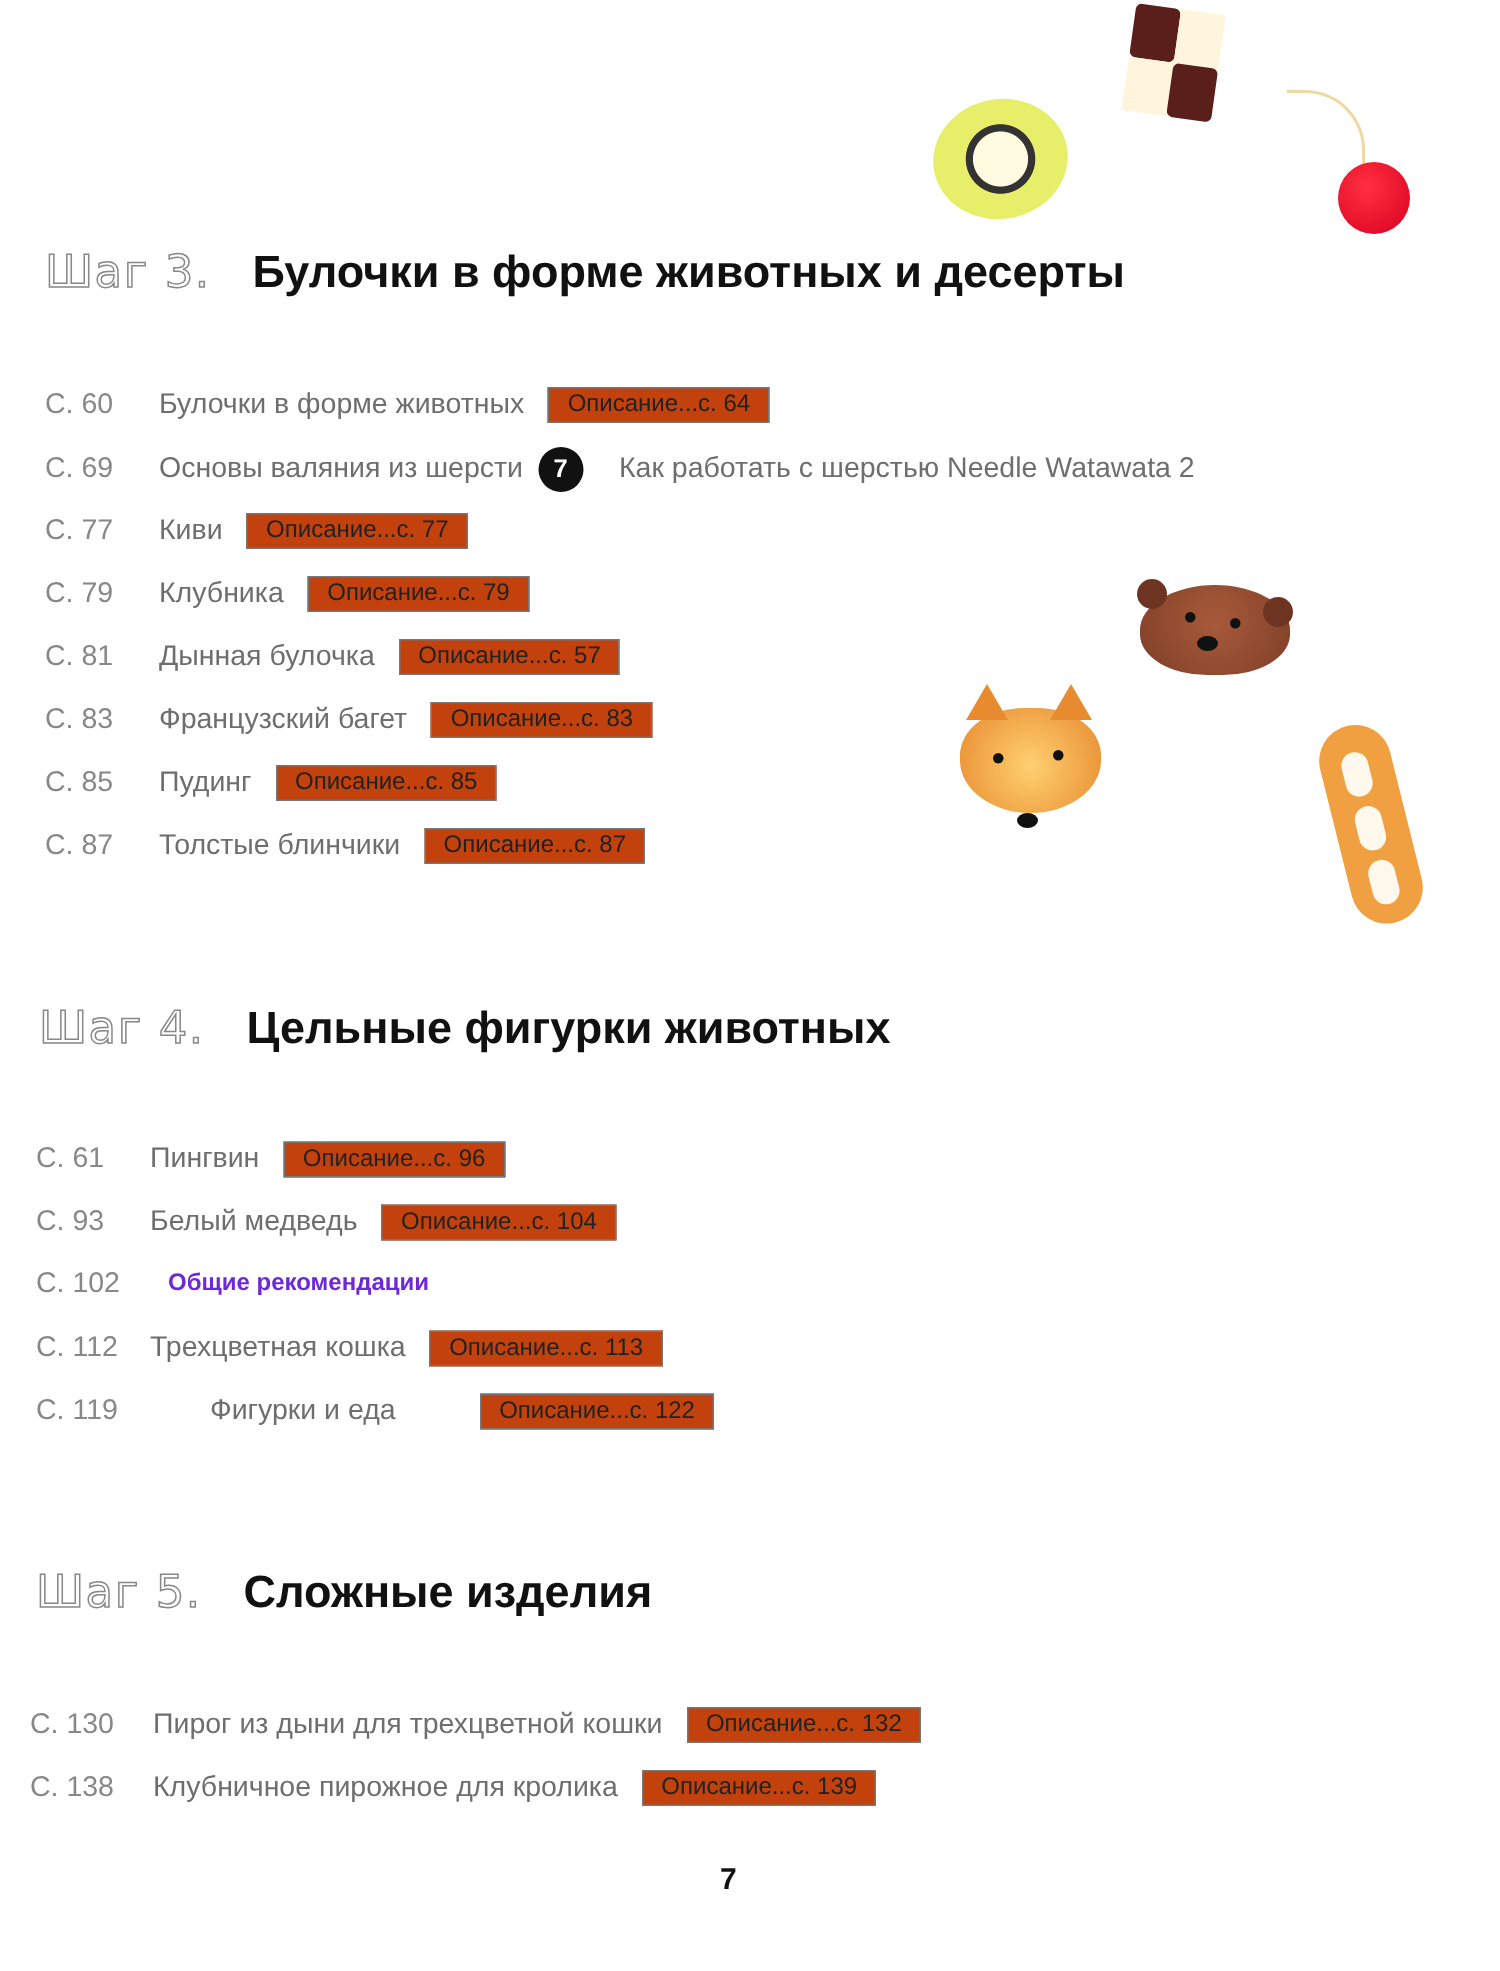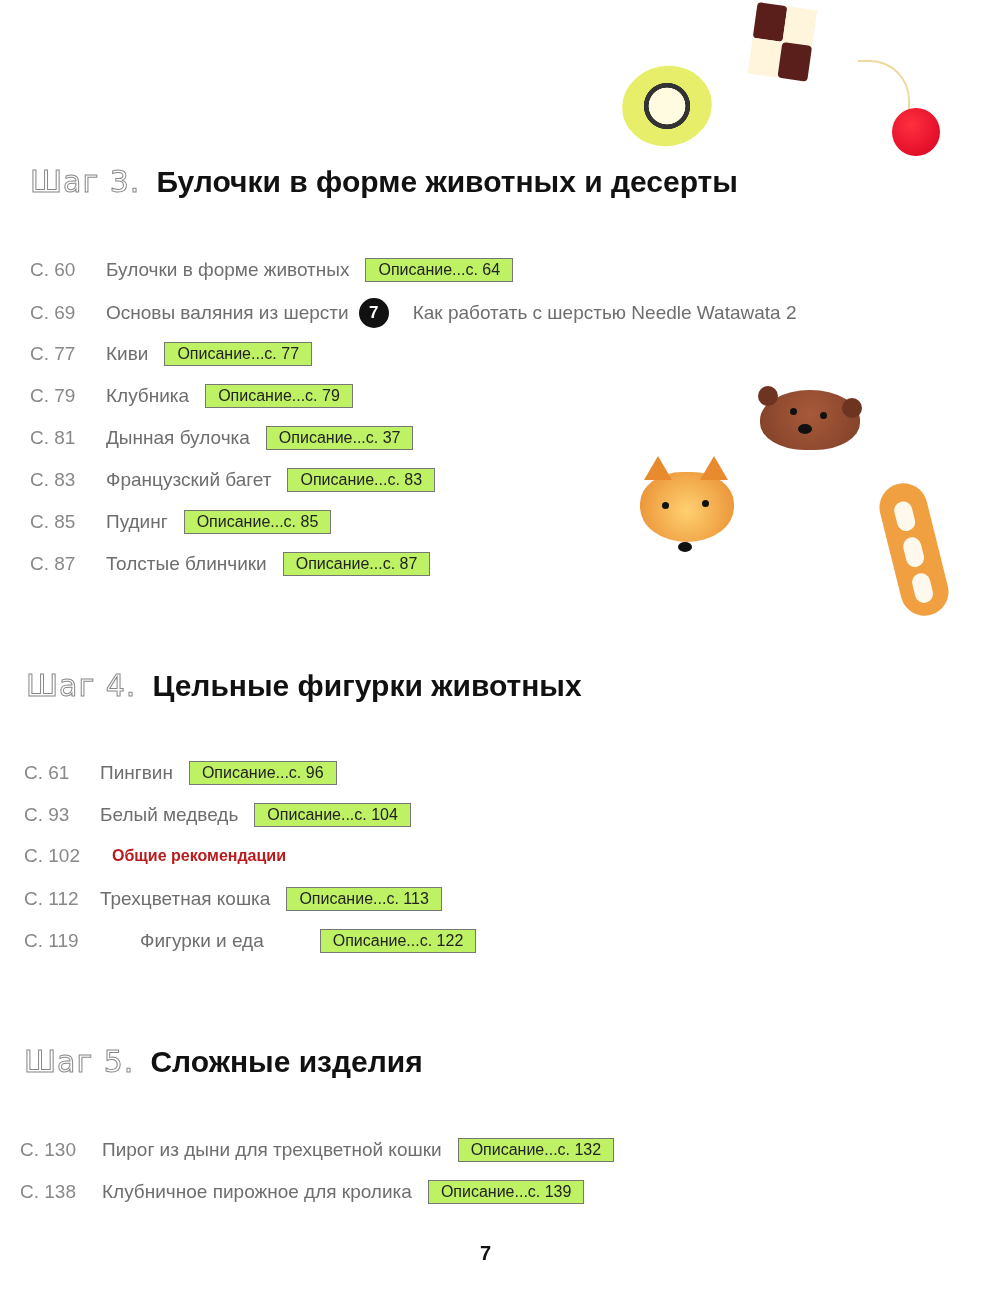--- a/index.html
+++ b/index.html
@@ -1,27 +1,27 @@
 <!DOCTYPE html>
 <html><head>
 <meta charset="utf-8">
 <style>
   html, body { margin:0; padding:0; background:#ffffff; }
   body { width:1000px; height:1314px; position:relative; overflow:hidden;
          font-family:"Liberation Sans", sans-serif; color:#222; }
   .abs { position:absolute; }
   .step-heading { position:absolute; left:30px; font-size:30px; white-space:nowrap; }
-  .step-prefix { color:#fff; -webkit-text-stroke:1px #888; font-weight:normal; letter-spacing:1px; margin-right:16px; font-family:"DejaVu Sans", sans-serif; }
+  .step-prefix { color:#fff; -webkit-text-stroke:1px #888; font-weight:normal; letter-spacing:1px; margin-right:28px; font-family:"DejaVu Sans", sans-serif; }
   .step-title { color:#111; font-weight:bold; }
   .row { position:absolute; display:flex; align-items:center; white-space:nowrap; font-size:19px; color:#777; }
   .page-ref { display:inline-block; width:76px; color:#888; font-weight:300; }
   .item-title { color:#6e6e6e; margin-right:16px; }
-  .desc-box { border:1.5px solid #777; padding:1px 12px; font-size:16px; color:#222; line-height:20px; background:#bef264; }
+  .desc-box { border:1.5px solid #777; padding:1px 12px; font-size:16px; color:#222; line-height:20px; background:#c2410c; }
   .badge { display:inline-flex; width:30px; height:30px; border-radius:50%; background:#111; color:#fff; font-weight:bold; font-size:17px; align-items:center; justify-content:center; margin-right:24px; margin-left:-6px; }
-  .bold-inline { color:#b91c1c; font-size:16px; font-weight:bold; margin-right:36px; }
+  .bold-inline { color:#6d28d9; font-size:16px; font-weight:bold; margin-right:36px; }
   .page-number { position:absolute; left:480px; top:1242px; font-size:20px; font-weight:bold; color:#111; }
   
   .kiwi { left:622px; top:66px; width:90px; height:80px; border-radius:50%; background:radial-gradient(circle, #fffbe0 0 30%, #333 31% 38%, #e7ef6a 39% 100%); transform:rotate(-10deg); }
   .checker { left:752px; top:6px; width:62px; height:78px; transform:rotate(8deg); }
   .checker div { position:absolute; width:30px; height:36px; }
   .cherry { left:892px; top:108px; width:48px; height:48px; border-radius:50%; background:radial-gradient(circle at 40% 35%, #ff3040, #d80020); }
   .stem { left:858px; top:60px; width:50px; height:56px; border-top:2px solid #eed9a0; border-right:2px solid #eed9a0; border-radius:0 40px 0 0; }
   .bear { left:760px; top:390px; width:100px; height:60px; border-radius:50% 50% 45% 45%; background:radial-gradient(circle at 50% 40%, #a85a3a, #7e3f28); }
   .bear .ear { position:absolute; width:20px; height:20px; border-radius:50%; background:#6e3422; top:-4px; }
   .dog { left:640px; top:472px; width:94px; height:70px; border-radius:45% 45% 50% 50%; background:radial-gradient(circle at 50% 55%, #ffd070, #e6882c); }
@@ -84,21 +84,21 @@
   <span class="desc-box">Описание...с. 77</span>
 </div>
 <div class="row" style="left:30px;top:384px;">
   <span class="page-ref">С. 79</span>
   <span class="item-title">Клубника</span>
   <span class="desc-box">Описание...с. 79</span>
 </div>
 <div class="row" style="left:30px;top:426px;">
   <span class="page-ref">С. 81</span>
   <span class="item-title">Дынная булочка</span>
-  <span class="desc-box">Описание...с. 37</span>
+  <span class="desc-box">Описание...с. 57</span>
 </div>
 <div class="row" style="left:30px;top:468px;">
   <span class="page-ref">С. 83</span>
   <span class="item-title">Французский багет</span>
   <span class="desc-box">Описание...с. 83</span>
 </div>
 <div class="row" style="left:30px;top:510px;align-items:center;">
   <span class="page-ref">С. 85</span>
   <span class="item-title">Пудинг</span>
   <span class="desc-box">Описание...с. 85</span>

